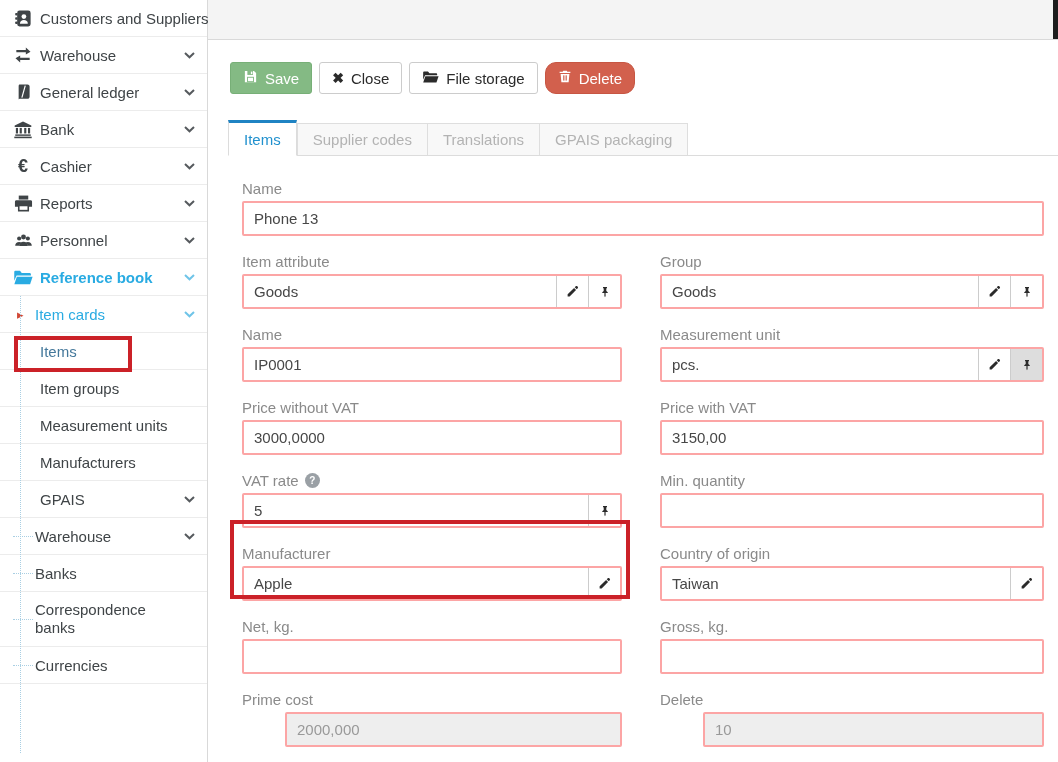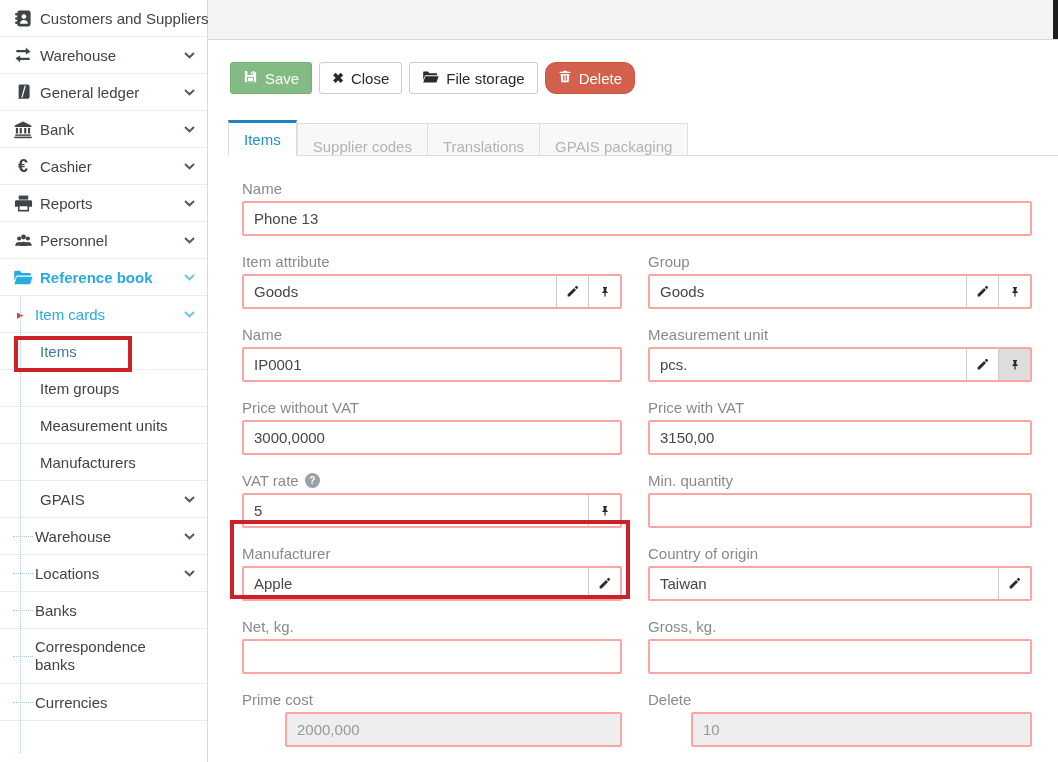--- a/index.html
+++ b/index.html
@@ -45,24 +45,24 @@
   .btn-delete{background:#d2604d;border-color:#c75643;color:#fff;border-radius:11px;}
   .btn .x-glyph{font-size:14px;font-weight:bold;line-height:1;}
 
   
   .tabs{display:flex;align-items:stretch;margin:26px 0 0 21px;width:830px;
         border-bottom:1px solid #dcdcdc;height:36px;box-sizing:border-box;}
   .tab{padding:0 15px;display:flex;align-items:center;cursor:pointer;box-sizing:border-box;}
   .tab-active{background:#fff;border:1px solid #dcdcdc;border-top:3px solid #1f83c3;
               border-bottom:1px solid #fff;margin-bottom:-1px;color:#2191ce;}
   .tab-inactive{background:#f8f8f8;border:1px solid #dedede;border-left:none;margin-top:3px;
-                border-bottom:none;color:#b3b3b3;align-items:flex-end;}
-
-  
-  .form{margin:23px 19px 0 35px;display:grid;grid-template-columns:380px 384px;column-gap:26px;}
+                border-bottom:none;color:#b3b3b3;}
+
+  
+  .form{margin:23px 19px 0 35px;display:grid;grid-template-columns:380px 384px;column-gap:38px;}
   .field{margin-bottom:16px;}
   .span2{grid-column:1 / span 2;}
   .flabel{display:flex;align-items:center;gap:6px;color:#8a8a8a;margin-bottom:4px;height:18px;}
   .igroup{display:flex;align-items:stretch;height:31px;border:2px solid #fca5a5;border-radius:2px;
           background:#fff;box-sizing:content-box;}
   .igroup input{flex:1;min-width:0;border:none;outline:none;background:transparent;
                 padding:0 10px;font-size:15px;color:#474747;font-family:inherit;}
   .ibtn{width:31px;flex:none;display:flex;align-items:center;justify-content:center;
         border-left:1px solid #ccc;background:#fff;cursor:pointer;}
   .ibtn-active{background:#ddd;}
@@ -246,28 +246,20 @@
 
     <div class="sb-item sb-l2 connector">
       <span class="sb-label">Warehouse</span>
       <span class="chev">
           <svg width="11" height="7" viewBox="0 0 11 7">
             <path d="M1 1l4.5 4.3L10 1" fill="none" stroke="currentColor" stroke-width="2"></path>
           </svg>
         </span>
     </div>
 
-    <div class="sb-item sb-l2 connector">
-      <span class="sb-label">Locations</span>
-      <span class="chev">
-          <svg width="11" height="7" viewBox="0 0 11 7">
-            <path d="M1 1l4.5 4.3L10 1" fill="none" stroke="currentColor" stroke-width="2"></path>
-          </svg>
-        </span>
-    </div>
 
     <div class="sb-item sb-l2 connector">
       <span class="sb-label">Banks</span>
     </div>
 
     <div class="sb-item sb-l2 connector tall sb-wrap">
       <span class="sb-label">Correspondence banks</span>
     </div>
 
     <div class="sb-item sb-l2 connector">

